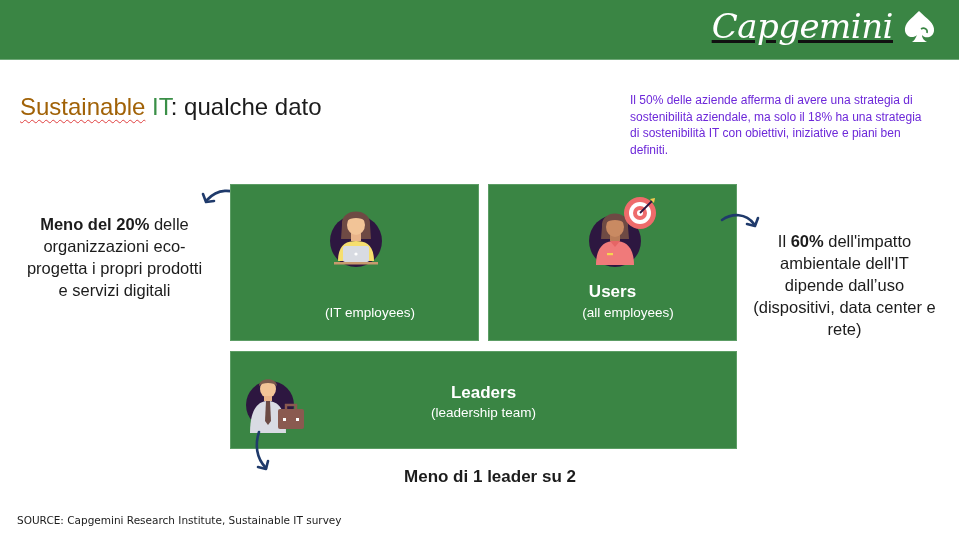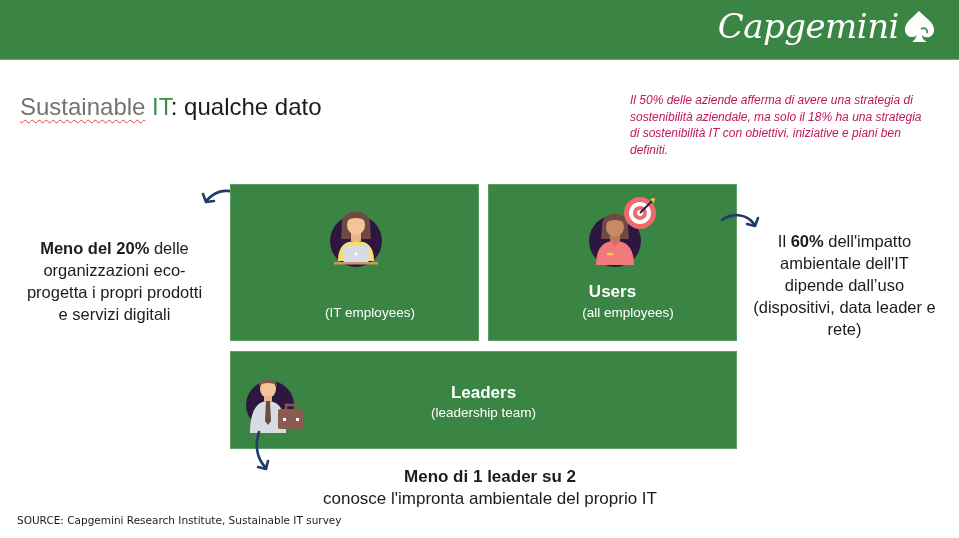--- a/index.html
+++ b/index.html
@@ -1,33 +1,33 @@
 <!DOCTYPE html>
 <html><head>
 <meta charset="utf-8">
 <style>
   * { box-sizing: border-box; margin: 0; padding: 0; }
   html, body { width: 959px; height: 538px; overflow: hidden; background: #ffffff; }
   body { position: relative; font-family: "Liberation Sans", "DejaVu Sans", sans-serif; color: #111; }
 
   .header-bar { position: absolute; left: 0; top: 0; width: 959px; height: 59px; background: #3a8544; }
   .header-bar::after { content: ""; position: absolute; left: 0; bottom: -1px; width: 100%; height: 1px; background: #6fa878; }
-  .logo { position: absolute; right: 22px; top: 4px; display: flex; align-items: center; gap: 2px; }
+  .logo { position: absolute; right: 22px; top: 4px; display: flex; align-items: center; gap: 8px; text-decoration: underline; }
   .logo-text { font-family: "DejaVu Serif", serif; font-style: italic; color: #fff; font-size: 34px; letter-spacing: -0.5px; line-height: 44px; }
   .logo-spade { width: 36px; height: 34px; }
 
   .page-title { position: absolute; left: 20px; top: 92px; font-size: 24px; line-height: 30px; color: #1c1c1c; white-space: nowrap; }
-  .page-title .accent { color: #737373; text-decoration: underline wavy #e04040; text-decoration-thickness: 1px; text-underline-offset: 4px; }
+  .page-title .accent { color: #a16207; text-decoration: underline wavy #e04040; text-decoration-thickness: 1px; text-underline-offset: 4px; }
   .page-title .accent-it { color: #3a8f47; }
 
-  .note { position: absolute; left: 630px; top: 92px; width: 300px; font-size: 12px; line-height: 16.5px; font-style: italic; color: #be185d; }
+  .note { position: absolute; left: 630px; top: 92px; width: 300px; font-size: 12px; line-height: 16.5px; color: #6d28d9; }
 
   .callout { position: absolute; font-size: 16.5px; line-height: 22px; text-align: center; color: #1c1c1c; }
   .callout b { font-weight: bold; }
-  .callout-left { left: 22px; top: 213px; width: 185px; margin-top: 24px; }
+  .callout-left { left: 22px; top: 213px; width: 185px; }
   .callout-right { left: 752px; top: 230px; width: 185px; }
   .callout-bottom { left: 260px; top: 466px; width: 460px; font-size: 17px; line-height: 22px; }
 
   .box { position: absolute; background: #3a8544; border: 1px solid #5c9d65; color: #fff; text-align: center; }
   .box-makers { left: 230px; top: 184px; width: 249px; height: 157px; }
   .box-users  { left: 488px; top: 184px; width: 249px; height: 157px; }
   .box-leaders{ left: 230px; top: 351px; width: 507px; height: 98px; padding-left: 26px; }
   .box-title { font-weight: bold; font-size: 17px; line-height: 22px; }
   .box-sub { font-size: 13.5px; line-height: 18px; }
   .box-makers .box-title, .box-users .box-title { position: absolute; left: 0; right: 0; top: 96px; }
@@ -111,21 +111,21 @@
   <div class="box-title">Users</div>
   <div class="box-sub">(all employees)</div>
 </div>
 
 <svg class="arrow arrow-right" viewBox="0 0 44 24">
   <path d="M4 10 C 14 3, 28 3, 36 14" stroke="#1f3a6b" stroke-width="2.6" fill="none" stroke-linecap="round"></path>
   <path d="M29 14 L 37 16 L 40 8" stroke="#1f3a6b" stroke-width="2.6" fill="none" stroke-linecap="round" stroke-linejoin="round"></path>
 </svg>
 
 <div class="callout callout-right">
-  <span>Il </span><b>60%</b><span> dell'impatto ambientale dell'IT dipende dall’uso (dispositivi, data leader e rete)</span>
+  <span>Il </span><b>60%</b><span> dell'impatto ambientale dell'IT dipende dall’uso (dispositivi, data center e rete)</span>
 </div>
 
 <div class="box box-leaders">
   <svg class="avatar avatar-leaders" viewBox="0 0 62 60">
     <circle cx="26" cy="30" r="24" fill="#2d1740"></circle>
     <ellipse cx="24" cy="14" rx="8" ry="9" fill="#f2c497"></ellipse>
     <path d="M15 11 C 15 2, 33 2, 33 11 C 30 7, 18 7, 15 11 Z" fill="#7a5a4c"></path>
     <rect x="20" y="21" width="8" height="5" fill="#e9b48a"></rect>
     <path d="M6 58 C 6 34, 14 26, 24 26 C 34 26, 42 34, 42 58 Z" fill="#d9dbe3"></path>
     <path d="M22 26 L 26 26 L 27 46 L 24 50 L 21 46 Z" fill="#6b4a44"></path>
@@ -138,16 +138,15 @@
   <div class="box-sub">(leadership team)</div>
 </div>
 
 <svg class="arrow arrow-down" viewBox="0 0 26 44">
   <path d="M9 2 C 5 14, 6 28, 16 38" stroke="#1f3a6b" stroke-width="2.6" fill="none" stroke-linecap="round"></path>
   <path d="M8 37 L 16 39 L 18 31" stroke="#1f3a6b" stroke-width="2.6" fill="none" stroke-linecap="round" stroke-linejoin="round"></path>
 </svg>
 
 <div class="callout callout-bottom">
   <b>Meno di 1 leader su 2</b><br>
-  <span>conosce l'impronta ambientale del proprio IT</span>
 </div>
 
 <div class="source">SOURCE: Capgemini Research Institute, Sustainable IT survey</div>
 
 </body></html>

